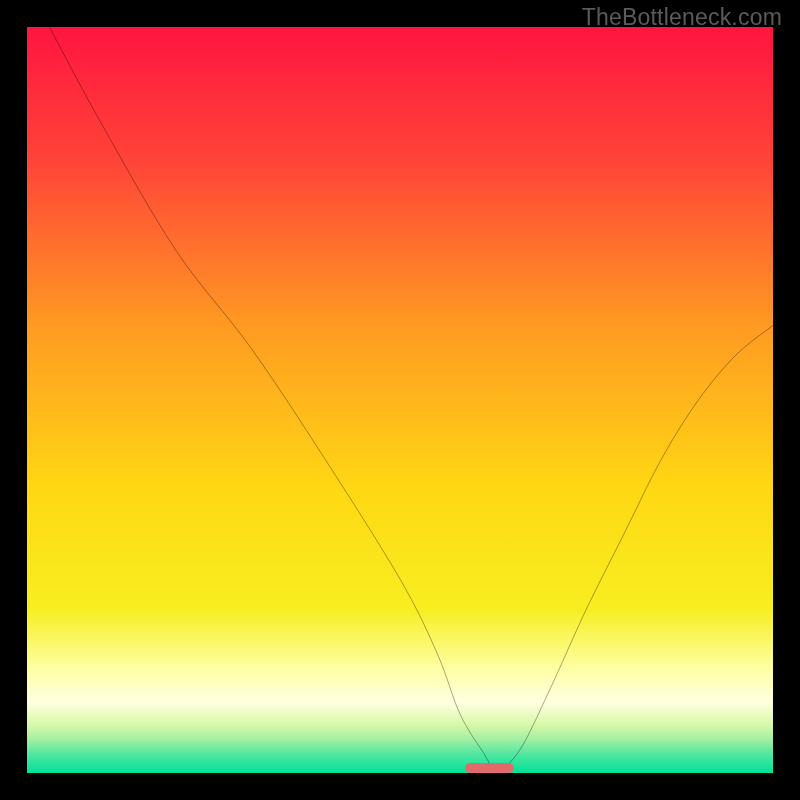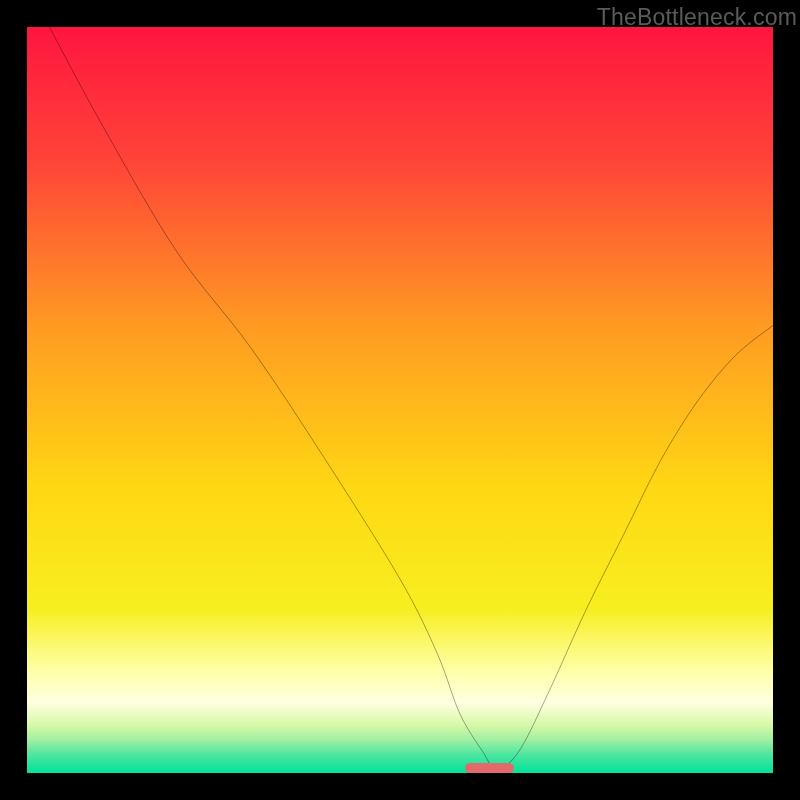--- a/index.html
+++ b/index.html
@@ -30,21 +30,21 @@
   .gradient {
     position: absolute;
     left: 0;
     top: 0;
     width: 100%;
     height: 100%;
   }
   .watermark {
     position: absolute;
     top: 4px;
-    right: 3px;
+    right: 18px;
     color: #5b5b5b;
     font-size: 23px;
     letter-spacing: 0.2px;
     font-weight: 500;
   }
   .marker {
     position: absolute;
     background: #e26a6a;
     border-radius: 999px;
   }

